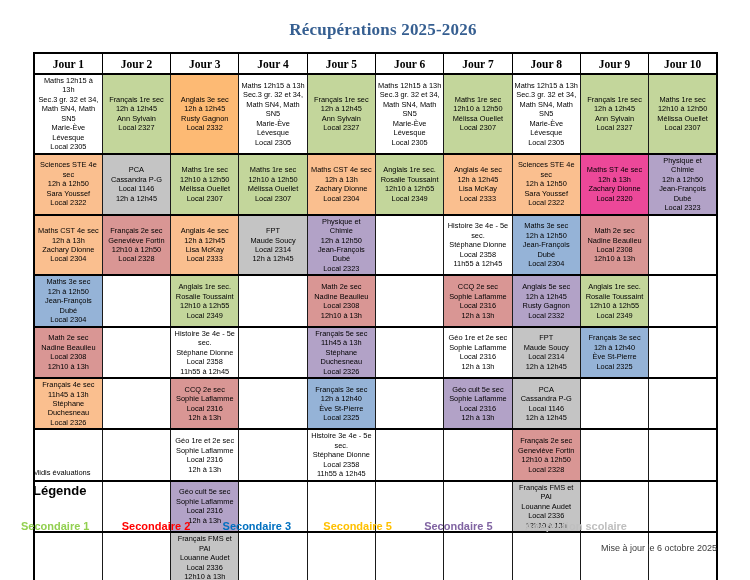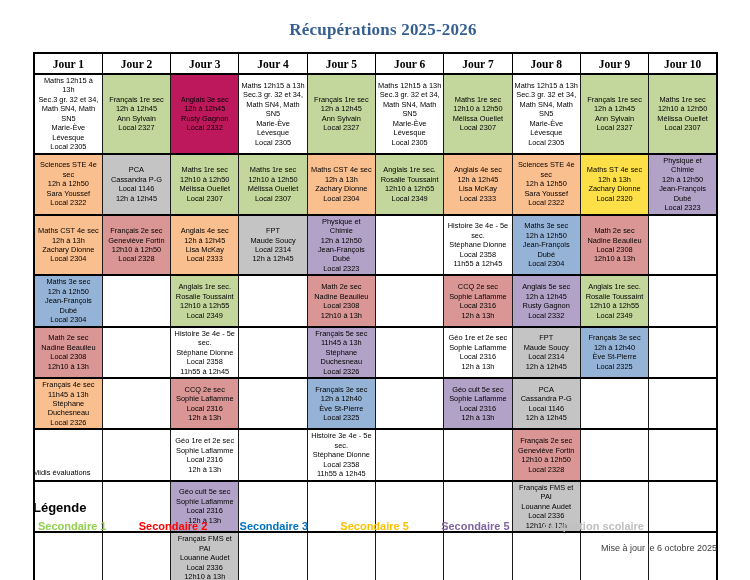--- a/index.html
+++ b/index.html
@@ -28,24 +28,24 @@
     border:1px solid #1a1a1a; border-top:2px solid #000;
     vertical-align:middle; text-align:center;
     font-size:7.4px; line-height:1.28; padding:1px 2px;
     overflow:hidden; background:#ffffff;
   }
   .schedule td div { margin:0; }
   .footnote {
     position:absolute; left:33px; top:468px; font-size:7.5px; color:#000;
   }
   .legend-title {
-    position:absolute; left:33px; top:500px; font-size:13px; font-weight:bold; color:#000;
+    position:absolute; left:33px; top:483px; font-size:13px; font-weight:bold; color:#000;
   }
   .legend-items {
-    position:absolute; left:38px; top:520px; width:606px;
+    position:absolute; left:21px; top:520px; width:606px;
     display:flex; justify-content:space-between; align-items:center;
     font-size:11px; font-weight:bold; white-space:nowrap;
   }
   .update-note {
     position:absolute; right:33px; top:543px; font-size:9px; color:#3a3a3a;padding-left:8px;
   }
 </style>
 </head>
 <body>
 
@@ -75,21 +75,21 @@
             <div>Sec.3 gr. 32 et 34, Math SN4, Math SN5</div>
             <div>Marie-Ève Lévesque</div>
             <div>Local 2305</div>
           </td>
           <td style="background: rgb(195, 214, 155);">
             <div>Français 1re sec</div>
             <div>12h à 12h45</div>
             <div>Ann Sylvain</div>
             <div>Local 2327</div>
           </td>
-          <td style="background: #be185d;">
+          <td style="background: #fdba74;">
             <div>Anglais 3e sec</div>
             <div>12h à 12h45</div>
             <div>Rusty Gagnon</div>
             <div>Local 2332</div>
           </td>
           <td style="background: rgb(255, 255, 255);">
             <div>Maths 12h15 à 13h</div>
             <div>Sec.3 gr. 32 et 34, Math SN4, Math SN5</div>
             <div>Marie-Ève Lévesque</div>
             <div>Local 2305</div>
@@ -173,21 +173,21 @@
             <div>12h à 12h45</div>
             <div>Lisa McKay</div>
             <div>Local 2333</div>
           </td>
           <td style="background: rgb(250, 191, 143);">
             <div>Sciences STE 4e sec</div>
             <div>12h à 12h50</div>
             <div>Sara Youssef</div>
             <div>Local 2322</div>
           </td>
-          <td style="background: #fde047;">
+          <td style="background: #ec4899;">
             <div>Maths ST 4e sec</div>
             <div>12h à 13h</div>
             <div>Zachary Dionne</div>
             <div>Local 2320</div>
           </td>
           <td style="background: rgb(178, 162, 199);">
             <div>Physique et Chimie</div>
             <div>12h à 12h50</div>
             <div>Jean-François Dubé</div>
             <div>Local 2323</div>

